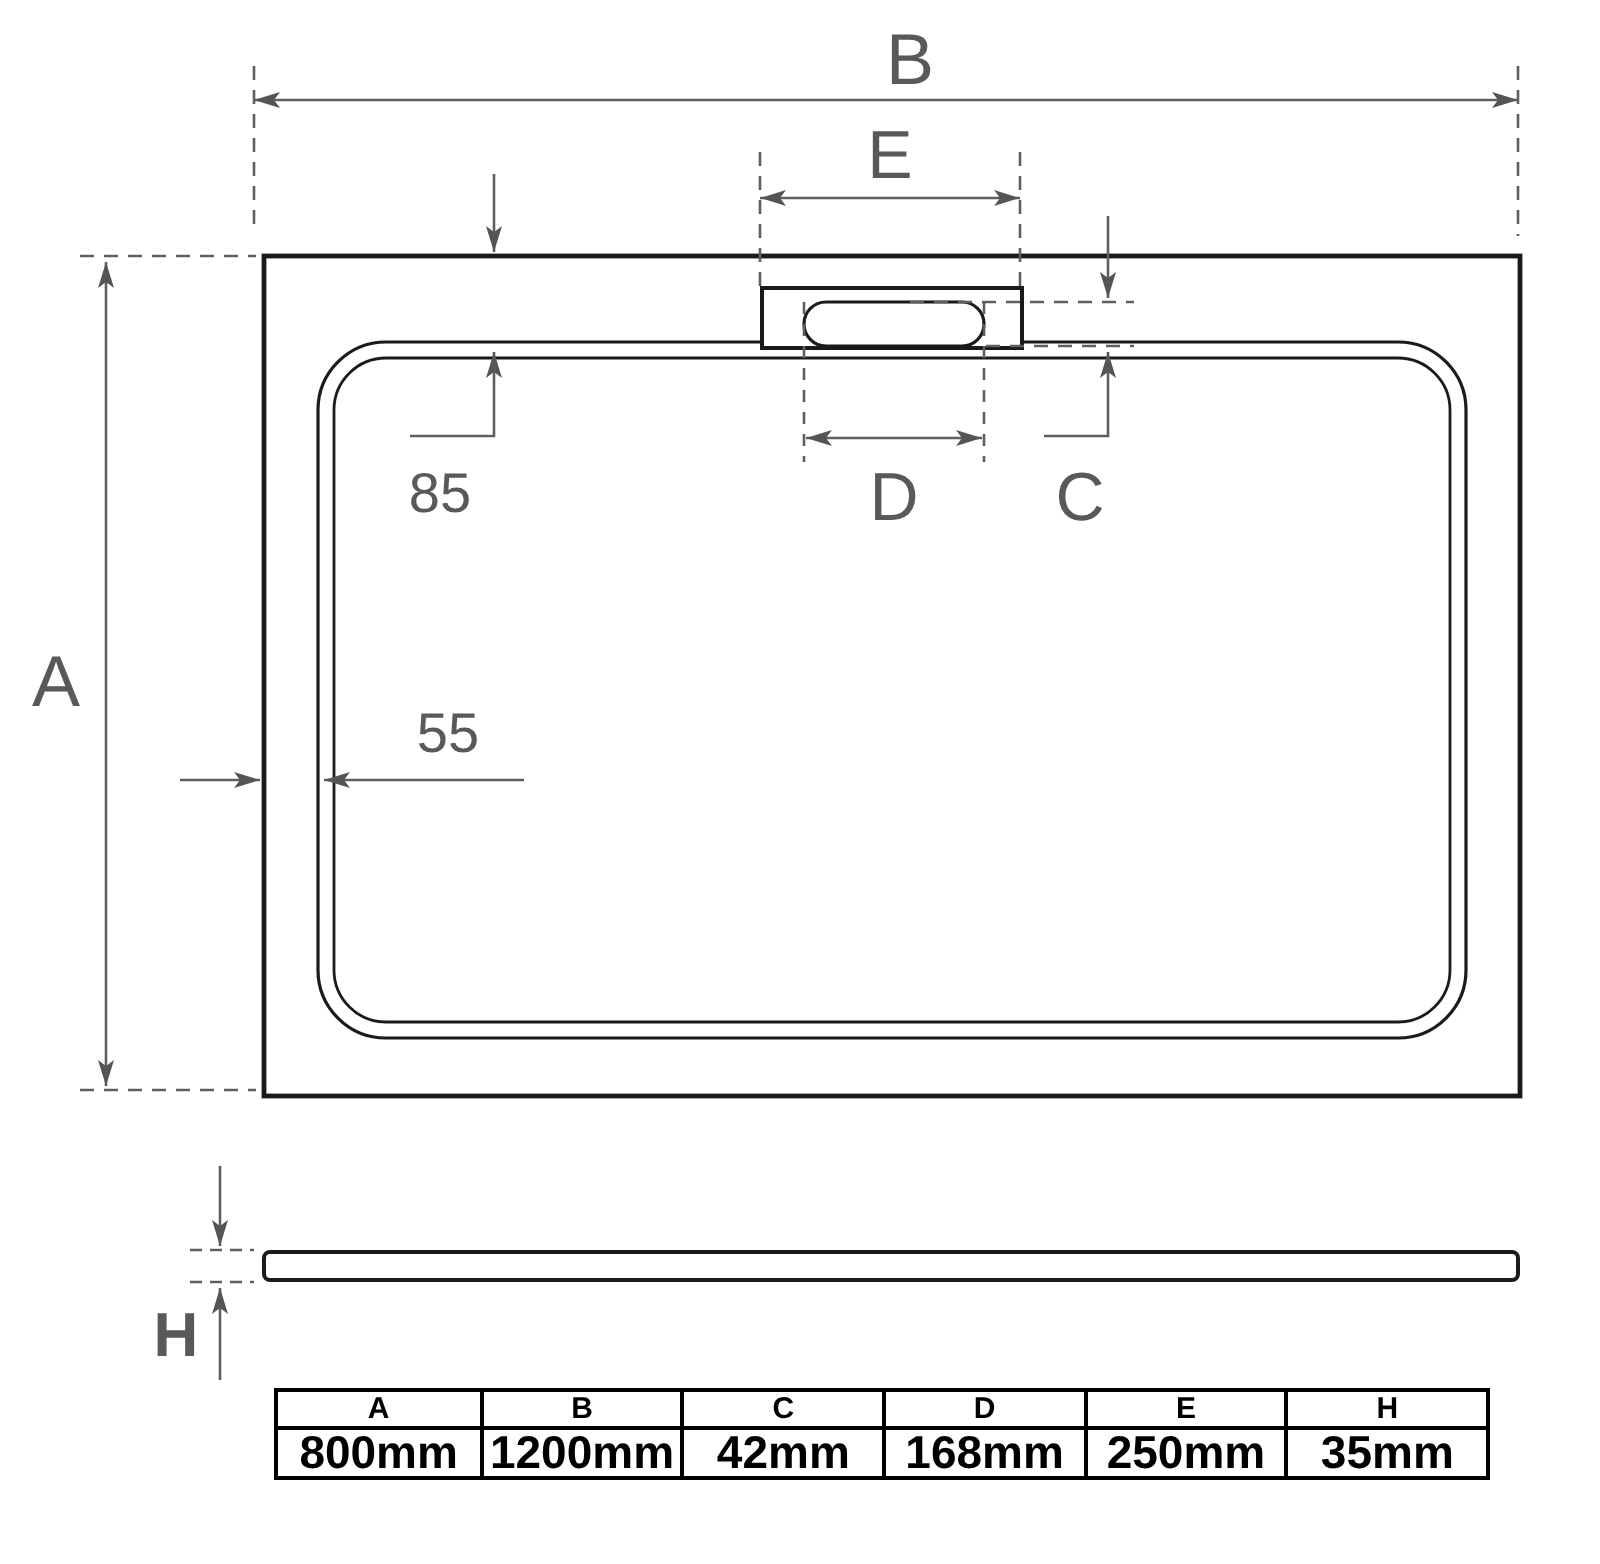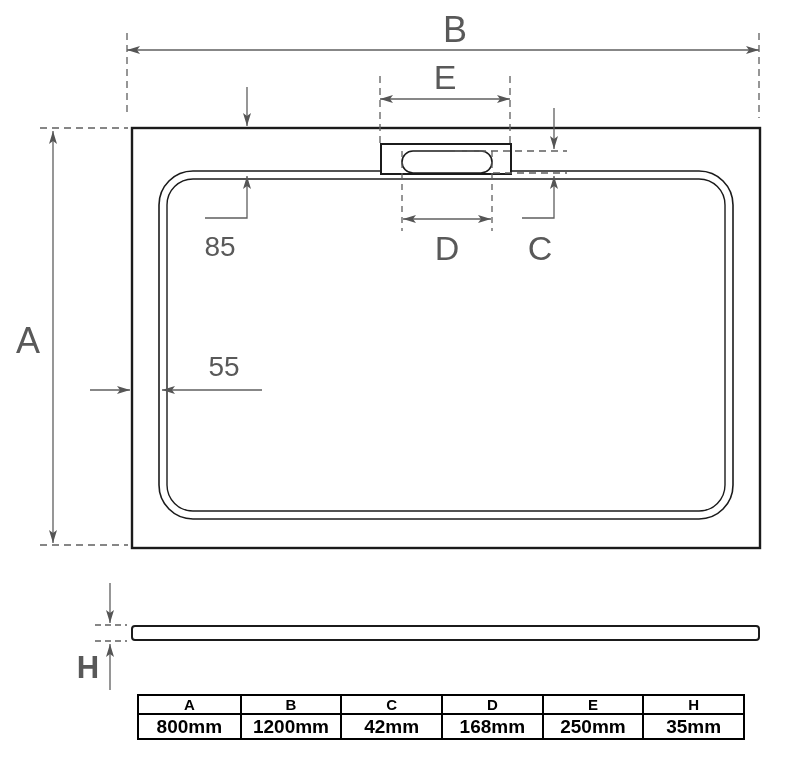--- a/index.html
+++ b/index.html
@@ -30,21 +30,21 @@
   }
   .dims-table .cell{
     display:flex;align-items:center;justify-content:center;
     font-weight:bold;color:#000;
     border-left:2px solid #000;
     box-sizing:border-box;
     overflow:hidden;white-space:nowrap;
   }
   .dims-table .cell.first{border-left:none;}
   .dims-table .cell.head{font-size:15px;border-bottom:2px solid #000;}
-  .dims-table .cell.val{font-size:19px;}
+  .dims-table .cell.val{font-size:23px;}
 </style>
 </head>
 <body>
 
 <div class="canvas">
 
   <svg width="800" height="690" viewBox="0 0 800 690">
     <defs>
       <marker id="ah" markerUnits="userSpaceOnUse" markerWidth="16" markerHeight="12" refX="13.5" refY="6" orient="auto-start-reverse">
         <path d="M13.5,6 L0.5,2 L3.5,6 L0.5,10 Z" fill="#555555"></path>

